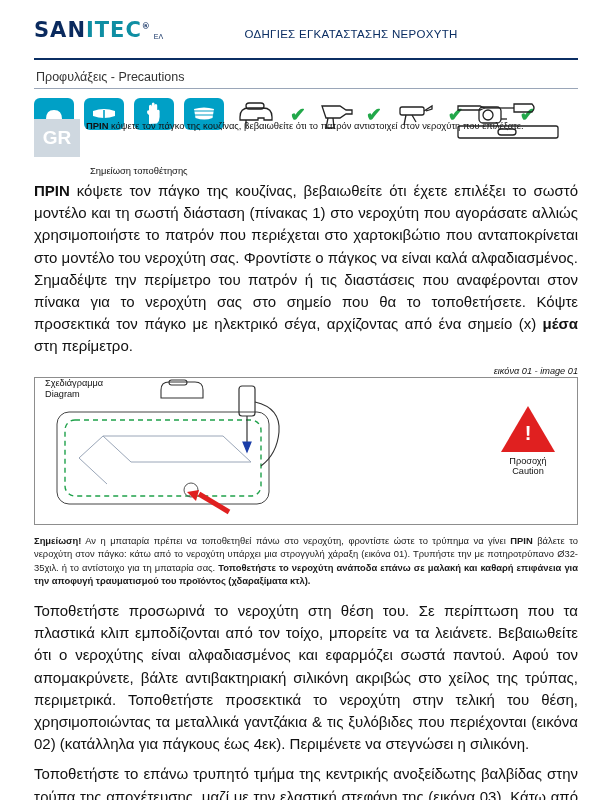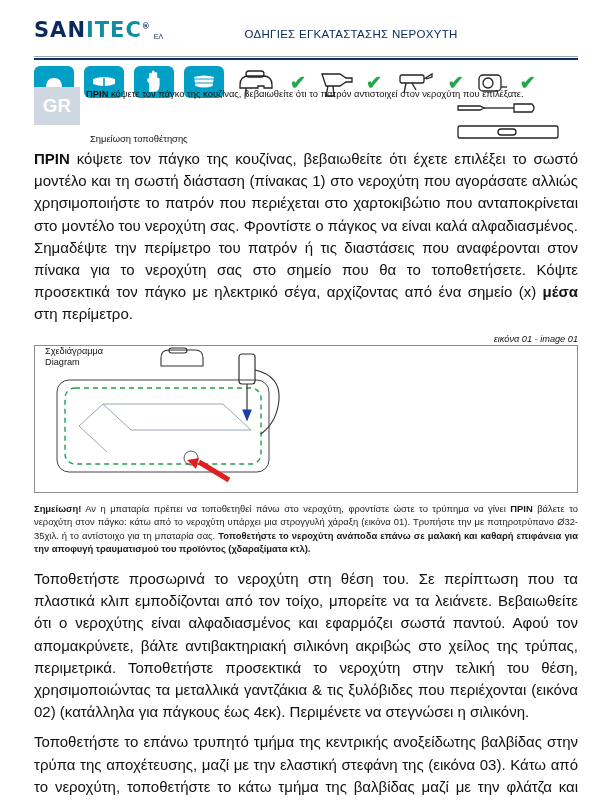--- a/index.html
+++ b/index.html
@@ -64,20 +64,21 @@
   <div class="header">
     <div class="logo-wrap">
       <div class="logo"><span>SAN</span><span class="teal">ITEC</span><span class="logo-r">®</span></div>
       <div class="logo-sub">ΕΛ</div>
     </div>
     <div class="header-title">ΟΔΗΓΙΕΣ ΕΓΚΑΤΑΣΤΑΣΗΣ ΝΕΡΟΧΥΤΗ</div>
     <div class="header-spacer"></div>
   </div>
   <div class="rule"></div>
 
+  <div class="section-title">Προφυλάξεις - Precautions</div>
   <div class="rule thin" style="margin-top:-4px;margin-bottom:8px;"></div>
 
   <div class="ppe-row">
     <div class="ppe">
       <svg width="24" height="22" viewBox="0 0 24 22">
           <path d="M4 16 q0-9 8-9 q8 0 8 9 z" fill="#fff"></path>
           <rect x="2" y="16" width="20" height="3" rx="1.4" fill="#fff"></rect>
         </svg>
     </div>
     <div class="ppe">
@@ -193,20 +194,25 @@
       <path d="M212 24 q26 6 24 30 q-2 22 -18 34" fill="none" stroke="#333" stroke-width="1.1"></path>
 
       <circle cx="148" cy="112" r="7" fill="none" stroke="#555" stroke-width="1"></circle>
 
       <g>
         <path d="M186 134 L156 116" stroke="#e02020" stroke-width="5" fill="none"></path>
         <path d="M156 112 l-12 2 l9 9 z" fill="#e02020"></path>
       </g>
     </svg>
 
+    <div class="caution">
+      <div class="tri"></div>
+      <div>Προσοχή</div>
+      <div>Caution</div>
+    </div>
   </div>
 
   <div class="note">
     <b>Σημείωση!</b><span> Αν η μπαταρία πρέπει να τοποθετηθεί πάνω στο νεροχύτη, φροντίστε ώστε το τρύπημα να γίνει </span><b>ΠΡΙΝ</b><span> βάλετε το νεροχύτη στον πάγκο: κάτω από το νεροχύτη υπάρχει μια στρογγυλή χάραξη (εικόνα 01). Τρυπήστε την με ποτηροτρύπανο Ø32-35χιλ. ή το αντίστοιχο για τη μπαταρία σας. </span><b>Τοποθετήστε το νεροχύτη ανάποδα επάνω σε μαλακή και καθαρή επιφάνεια για την αποφυγή τραυματισμού του προϊόντος (χδαραξίματα κτλ).</b>
   </div>
 
   <p class="body" style="margin-top:12px;">Τοποθετήστε προσωρινά το νεροχύτη στη θέση του. Σε περίπτωση που τα πλαστικά κλιπ εμποδίζονται από τον τοίχο, μπορείτε να τα λειάνετε. Βεβαιωθείτε ότι ο νεροχύτης είναι αλφαδιασμένος και εφαρμόζει σωστά παντού. Αφού τον απομακρύνετε, βάλτε αντιβακτηριακή σιλικόνη ακριβώς στο χείλος της τρύπας, περιμετρικά. Τοποθετήστε προσεκτικά το νεροχύτη στην τελική του θέση, χρησιμοποιώντας τα μεταλλικά γαντζάκια &amp; τις ξυλόβιδες που περιέχονται (εικόνα 02) (κατάλληλα για πάγκους έως 4εκ). Περιμένετε να στεγνώσει η σιλικόνη.</p>
   <p class="body">Τοποθετήστε το επάνω τρυπητό τμήμα της κεντρικής ανοξείδωτης βαλβίδας στην τρύπα της αποχέτευσης, μαζί με την ελαστική στεφάνη της (εικόνα 03). Κάτω από το νεροχύτη, τοποθετήστε το κάτω τμήμα της βαλβίδας μαζί με την φλάτζα και βιδώστε τα δυο μέρη αυτά με την ειδική βίδα συγκράτησης. Το επάνω σκαράκι είναι αφαιρούμενο και η θέση του είναι ακριβώς στην υποδοχή της βίδας συγκράτησης.</p>
 
 </div>

